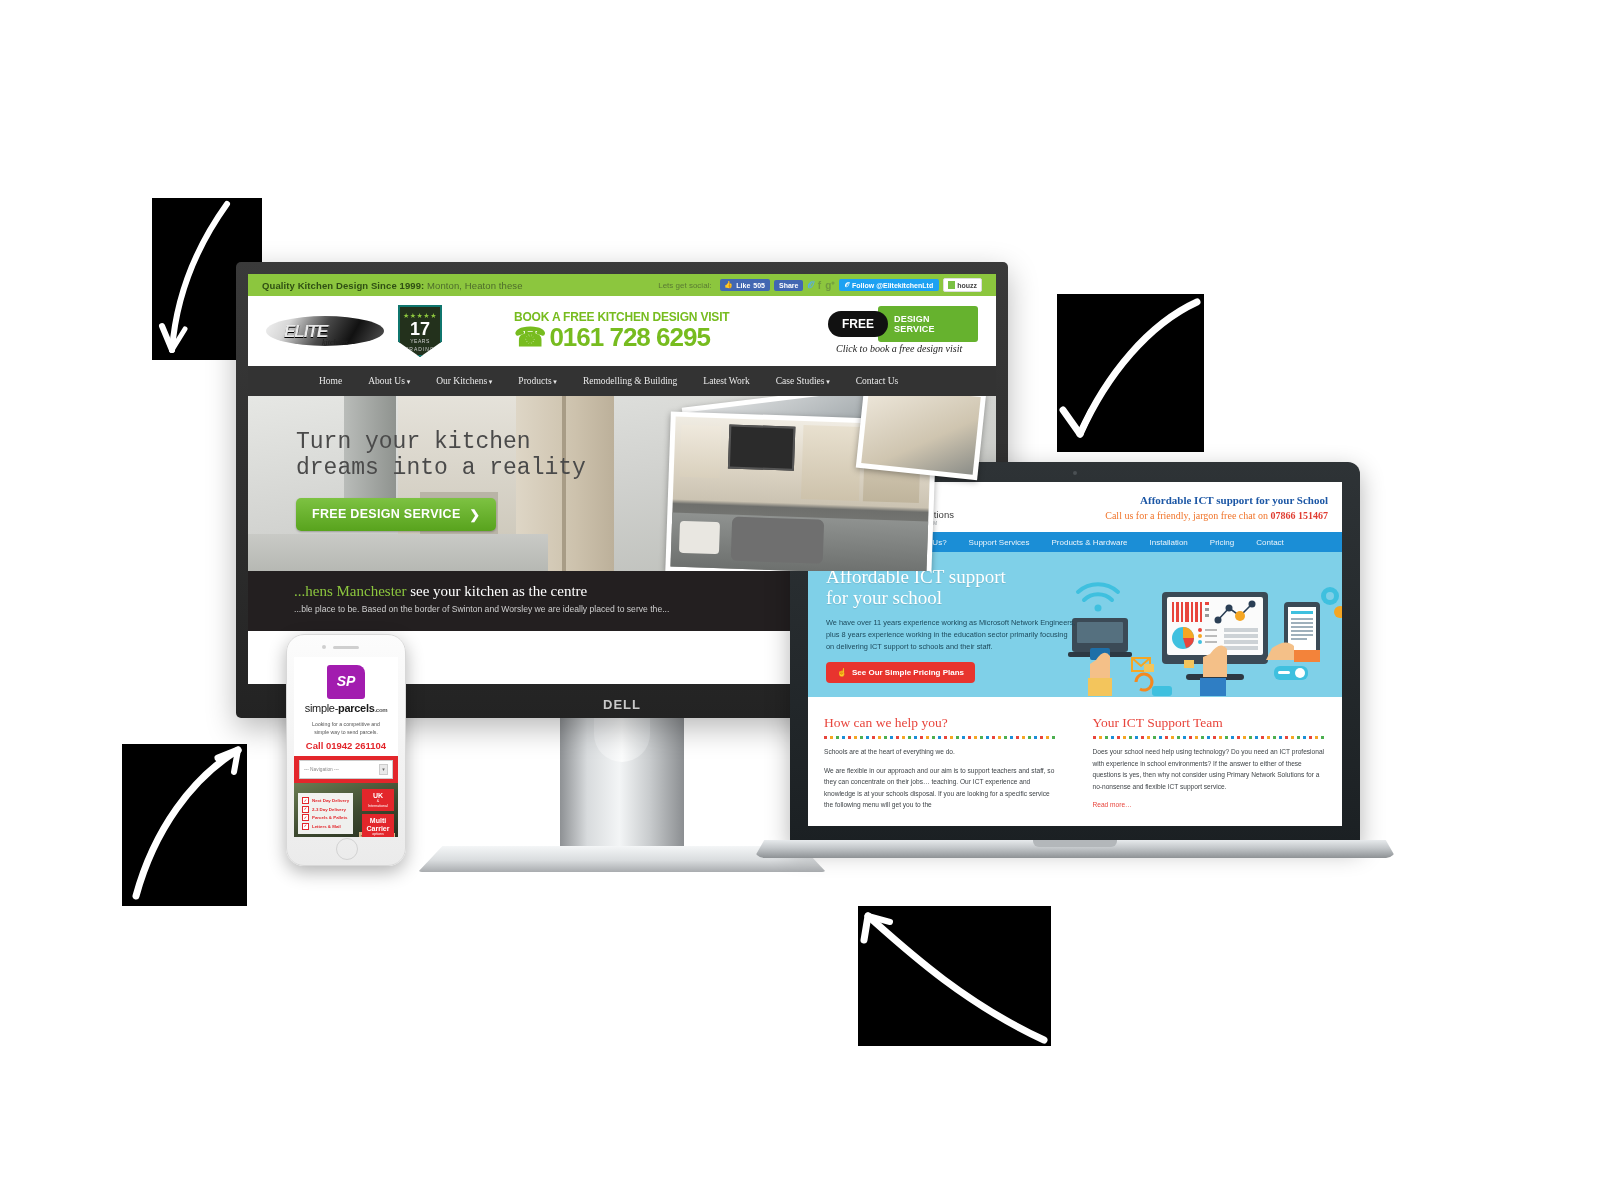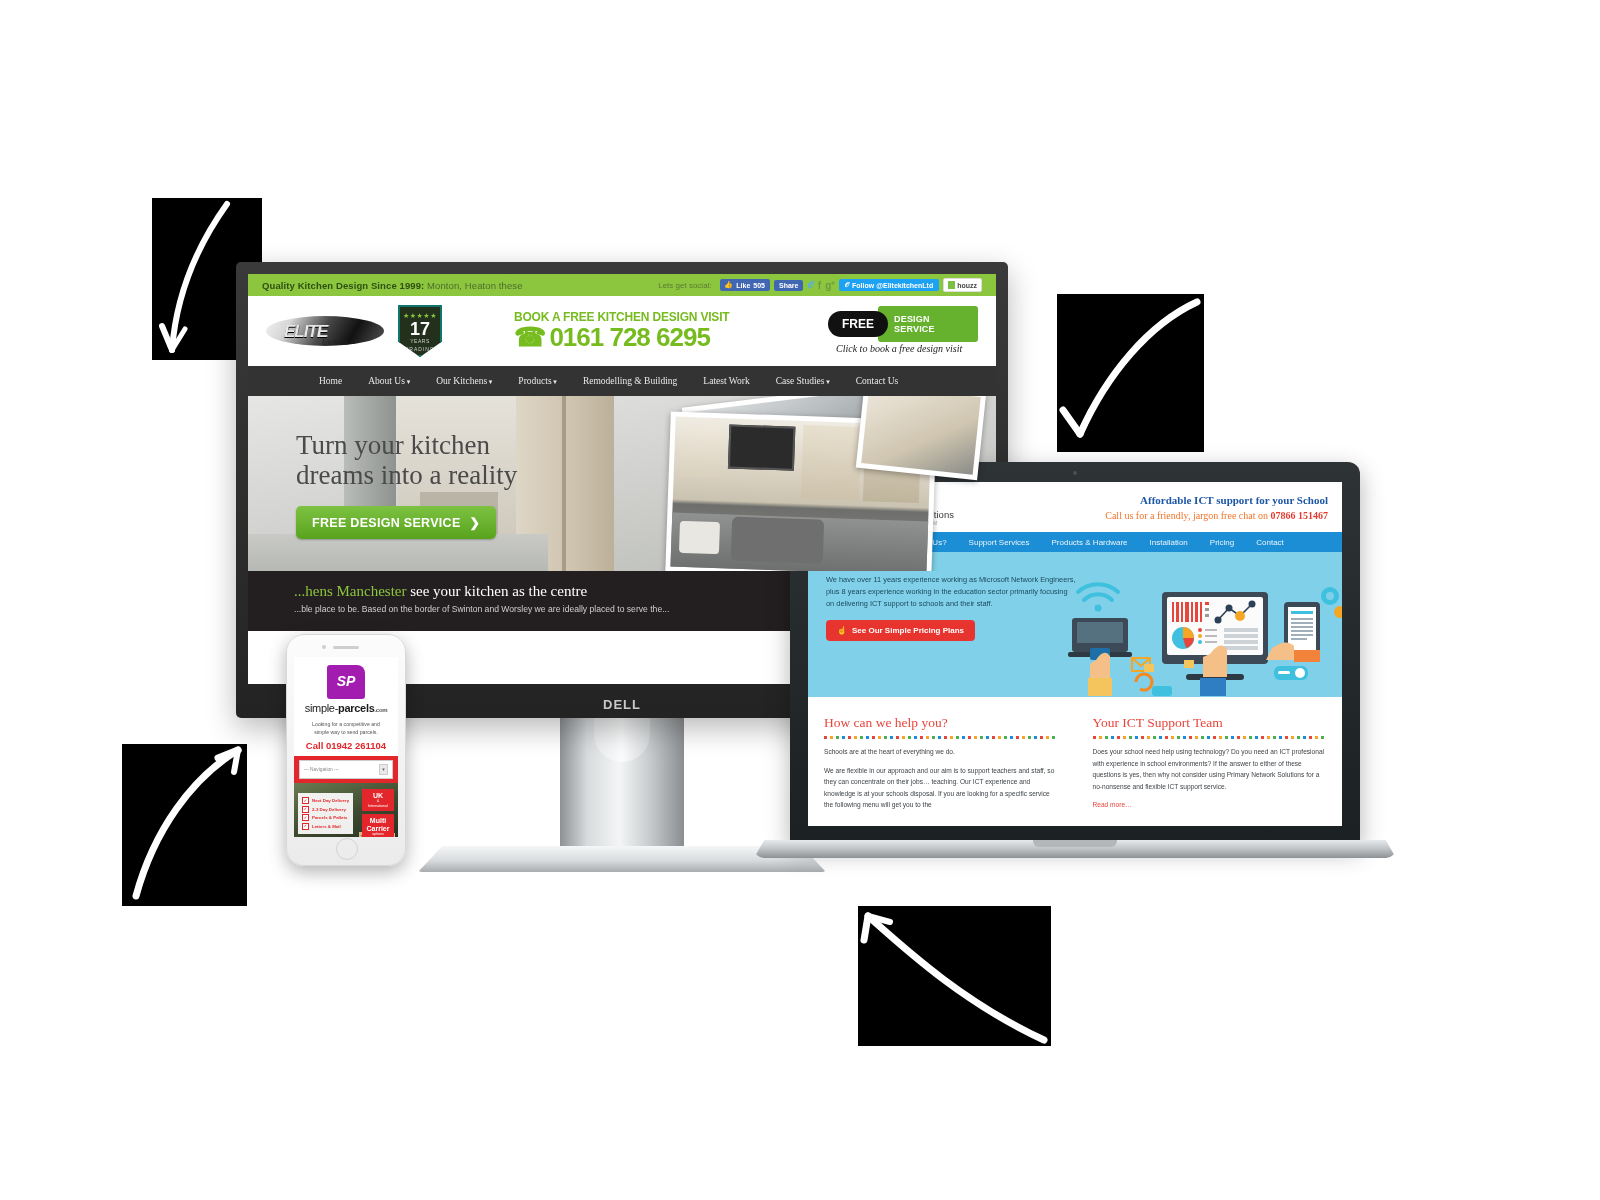--- a/index.html
+++ b/index.html
@@ -86,21 +86,21 @@
   .ek-nav{height:30px;background:#333;display:flex;align-items:center;padding-left:58px;gap:0;}
   .ek-nav a{color:#e9e9e9;font-size:9.5px;padding:0 13px;text-decoration:none;
             font-family:"Liberation Serif",serif;white-space:nowrap;}
   .ek-nav a .car{font-size:7px;}
 
   .ek-hero{position:relative;height:175px;overflow:hidden;
            background:linear-gradient(135deg,#dfe0dd 0%,#cfd0cd 40%,#bfc1bd 100%);}
   .kitchen-bg{position:absolute;inset:0;}
   .kb{position:absolute;}
   .ek-hero-text{position:absolute;left:48px;top:34px;z-index:5;}
-  .ek-h1{font-family:Liberation Serif, serif;font-size:27px;line-height:1.12;color:#4a4a4a;}
+  .ek-h1{font-family:Liberation Mono, monospace;font-size:23px;line-height:1.12;color:#4a4a4a;}
   .ek-btn{margin-top:16px;display:inline-flex;align-items:center;gap:9px;
           background:linear-gradient(180deg,#7dc242 0%,#58a31d 100%);
           color:#fff;font-size:12.5px;font-weight:bold;padding:9px 16px;border-radius:5px;
           letter-spacing:.3px;box-shadow:0 1px 2px rgba(0,0,0,.25);}
   .photo-stack{position:absolute;right:-10px;top:-8px;width:360px;height:195px;z-index:4;}
   .photo{position:absolute;background:#fff;padding:5px;box-shadow:0 2px 6px rgba(0,0,0,.35);}
   .photo .inner{width:100%;height:100%;}
 
   .ek-strip{background:#231f20;padding:12px 0 0 46px;height:60px;box-sizing:border-box;overflow:hidden;}
   .ek-strip h2{margin:0;font-family:"Liberation Serif",serif;font-size:15px;color:#fff;font-weight:normal;}
@@ -490,20 +490,24 @@
                 <path d="M70 116 a8 8 0 1 1 4 7" fill="none" stroke="#f5881f" stroke-width="3"></path>
                 <rect x="86" y="120" width="20" height="10" rx="3" fill="#3fc0df"></rect>
                 <rect x="78" y="98" width="10" height="8" fill="#f3c55c"></rect>
                 <rect x="118" y="94" width="10" height="8" fill="#f3c55c"></rect>
                 <rect x="208" y="100" width="34" height="14" rx="6" fill="#3fc0df"></rect>
                 <circle cx="234" cy="107" r="5" fill="#fff"></circle>
                 <rect x="212" y="105" width="12" height="3" rx="1.5" fill="#fff"></rect>
               </svg>
             </div>
             <div class="pns-hero-txt">
+              <div class="pns-h1">
+                <div>Affordable ICT support</div>
+                <div>for your school</div>
+              </div>
               <div class="pns-p">We have over 11 years experience working as Microsoft Network Engineers, plus 8 years experience working in the education sector primarily focusing on delivering ICT support to schools and their staff.</div>
               <div class="pns-cta">
                 <span>☝</span>
                 <span>See Our Simple Pricing Plans</span>
               </div>
             </div>
           </div>
 
           <div class="pns-cols">
             <div class="pns-col">

